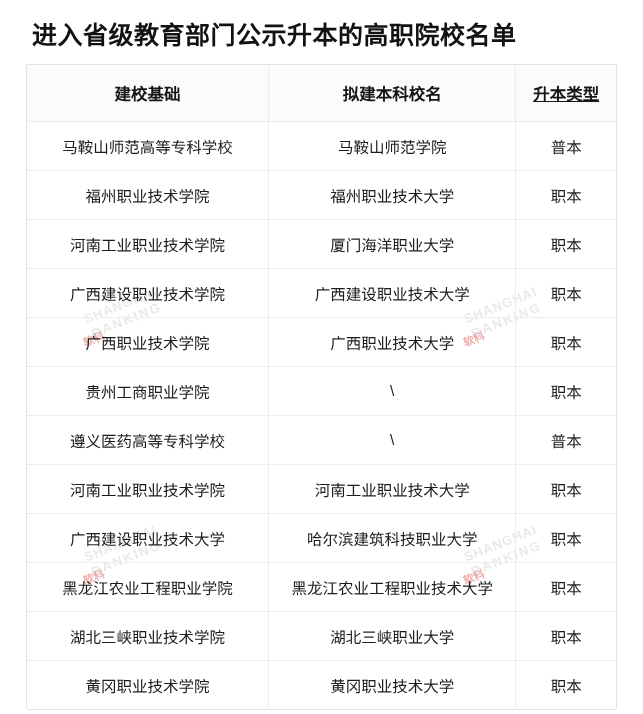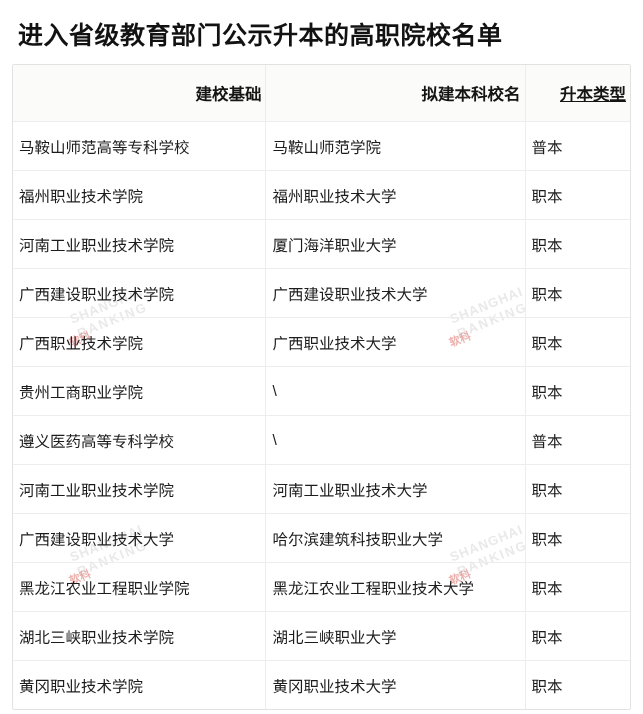--- a/index.html
+++ b/index.html
@@ -13,21 +13,21 @@
     font-family: "Liberation Sans", "DejaVu Sans", sans-serif;
     color: #1b1b1b;
     overflow: hidden;
     position: relative;
   }
   .page {
     position: relative;
     width: 643px;
     height: 714px;
     box-sizing: border-box;
-    padding: 0 12px;
+    padding: 0 26px;
   }
   .title-block {
     padding: 18px 6px 10px 6px;
   }
   .title-line {
     font-size: 25px;
     font-weight: bold;
     letter-spacing: 0.5px;
     line-height: 1.42;
     color: #121212;
@@ -49,29 +49,30 @@
   }
   table.data col.c1 { width: 41%; }
   table.data col.c2 { width: 42%; }
   table.data col.c3 { width: 17%; }
   table.data thead th {
     background: #fbfbf9;
     font-size: 16.5px;
     font-weight: bold;
     color: #151515;
     padding: 16px 4px;
-    text-align: right;
+    text-align: center;
     border-bottom: 1px solid #ededed;
     border-right: 1px solid #ededed;
   }
   table.data thead th:last-child { border-right: none; text-decoration: underline; }
   table.data tbody td {
     font-size: 15.5px;
     color: #1c1c1c;
     padding: 13px 6px;
+    text-align: center;
     border-bottom: 1px solid #ededed;
     border-right: 1px solid #ededed;
     background: transparent;
     white-space: nowrap;
   }
   table.data tbody td:last-child { border-right: none; }
   table.data tbody tr:last-child td { border-bottom: none; }
 
   
   .wm {

